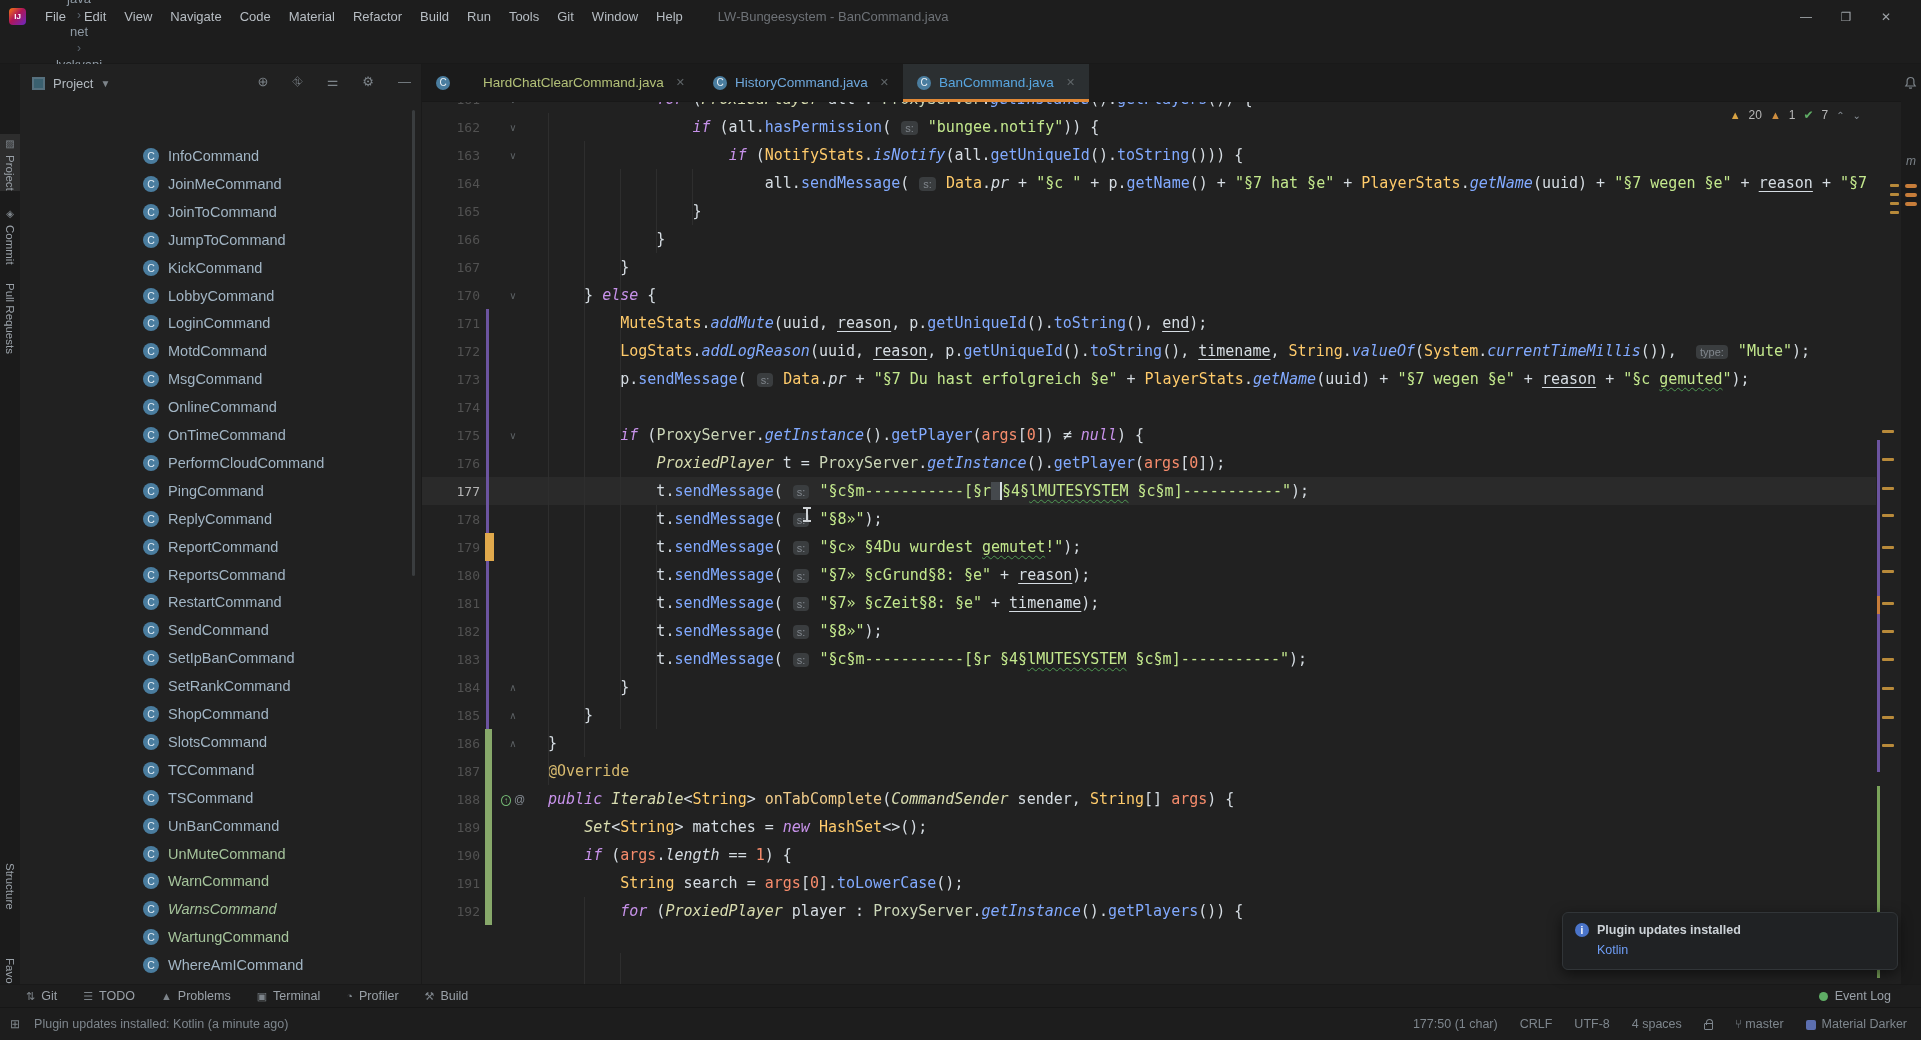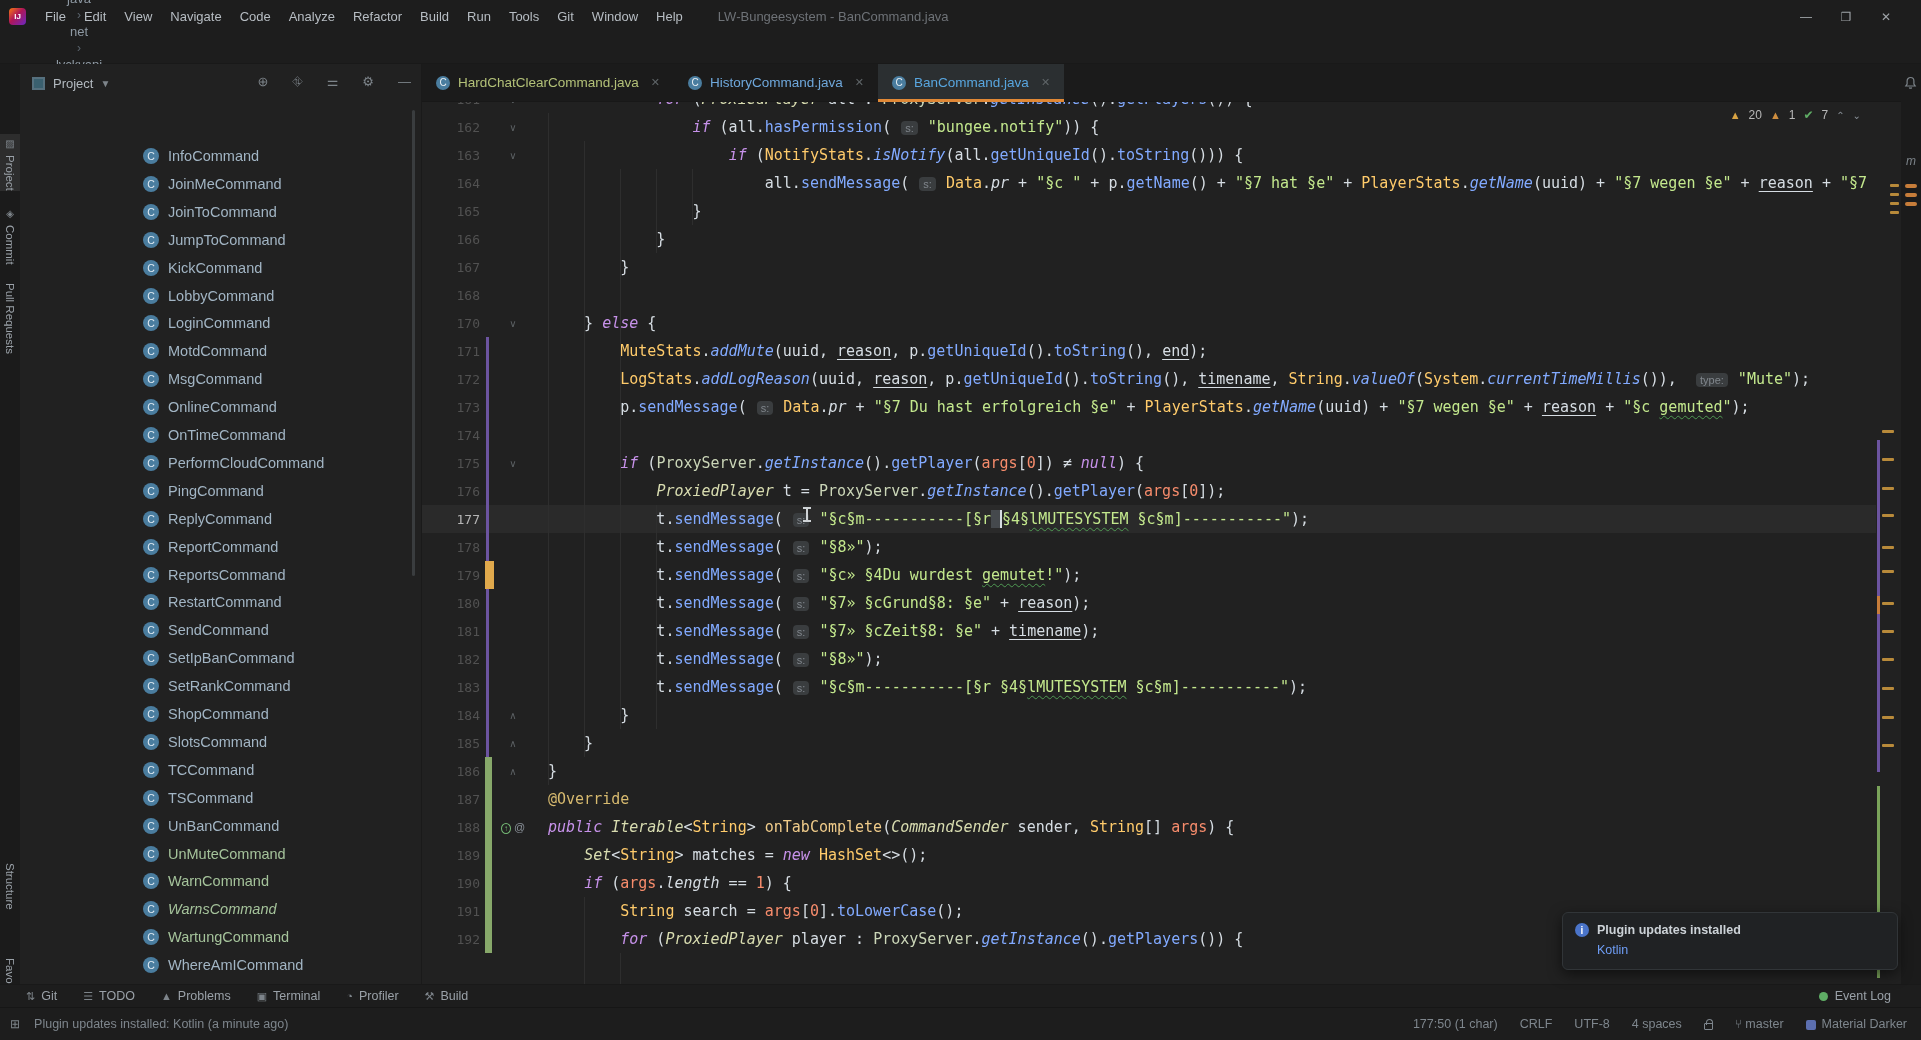--- a/index.html
+++ b/index.html
@@ -138,21 +138,21 @@
 <div id="app">
 
   <div class="titlebar">
     <div class="logo">IJ</div>
     <div class="menus">
         <span>File</span>
         <span>Edit</span>
         <span>View</span>
         <span>Navigate</span>
         <span>Code</span>
-        <span>Analyze</span>
+        <span>Material</span>
         <span>Refactor</span>
         <span>Build</span>
         <span>Run</span>
         <span>Tools</span>
         <span>Git</span>
         <span>Window</span>
         <span>Help</span>
       </div>
     <div class="win-title">LW-Bungeesystem - BanCommand.java</div>
     <div class="win-controls">
@@ -442,21 +442,21 @@
           <span style="color: rgb(162, 181, 196);">YtCommand</span>
         </div>
       </div>
     <div class="pscroll"></div>
   </div>
 
   <div class="editor">
     <div class="tabbar">
         <div class="tab">
           <span class="cicon C" style="width: 14px; height: 14px;">C</span>
-          <span style="color: rgb(179, 193, 120);">HardChatClearCommand.java</span>
+          <span style="color: rgb(179, 193, 120); margin-left: 25px;">HardChatClearCommand.java</span>
           <span class="x">✕</span>
         </div>
         <div class="tab">
           <span class="cicon C" style="width: 14px; height: 14px;">C</span>
           <span style="color: rgb(111, 168, 220);">HistoryCommand.java</span>
           <span class="x">✕</span>
         </div>
         <div class="tab active">
           <span class="cicon C" style="width: 14px; height: 14px;">C</span>
           <span style="color: rgb(88, 166, 224);">BanCommand.java</span>
@@ -475,21 +475,20 @@
     </div>
     <div class="viewport">
       <div class="scroll" id="codeScroll">
           <div class="row"><span class="ln">161</span><span class="gmark"></span><span class="gfold">∨</span><span class="codetext"><span class="t-v">            </span><span class="t-k">for</span><span class="t-v"> (</span><span class="t-ct">ProxiedPlayer</span><span class="t-v"> all : </span><span class="t-cp">ProxyServer</span><span class="t-v">.</span><span class="t-sm">getInstance</span><span class="t-v">().</span><span class="t-m">getPlayers</span><span class="t-v">()) {</span></span></div>
           <div class="row"><span class="ln">162</span><span class="gmark"></span><span class="gfold">∨</span><span class="codetext"><span class="t-v">                </span><span class="t-k">if</span><span class="t-v"> (all.</span><span class="t-m">hasPermission</span><span class="t-v">( </span><span class="t-h">s:</span><span class="t-v"> </span><span class="t-s">"bungee.notify"</span><span class="t-v">)) {</span></span></div>
           <div class="row"><span class="ln">163</span><span class="gmark"></span><span class="gfold">∨</span><span class="codetext"><span class="t-v">                    </span><span class="t-k">if</span><span class="t-v"> (</span><span class="t-c">NotifyStats</span><span class="t-v">.</span><span class="t-sm">isNotify</span><span class="t-v">(all.</span><span class="t-m">getUniqueId</span><span class="t-v">().</span><span class="t-m">toString</span><span class="t-v">())) {</span></span></div>
           <div class="row"><span class="ln">164</span><span class="gmark"></span><span class="gfold"></span><span class="codetext"><span class="t-v">                        all.</span><span class="t-m">sendMessage</span><span class="t-v">( </span><span class="t-h">s:</span><span class="t-v"> </span><span class="t-c">Data</span><span class="t-v">.</span><span class="t-fi">pr</span><span class="t-v"> + </span><span class="t-s">"§c "</span><span class="t-v"> + p.</span><span class="t-m">getName</span><span class="t-v">() + </span><span class="t-s">"§7 hat §e"</span><span class="t-v"> + </span><span class="t-c">PlayerStats</span><span class="t-v">.</span><span class="t-sm">getName</span><span class="t-v">(uuid) + </span><span class="t-s">"§7 wegen §e"</span><span class="t-v"> + </span><span class="t-u">reason</span><span class="t-v"> + </span><span class="t-s">"§7 gebannt!"</span></span></div>
           <div class="row"><span class="ln">165</span><span class="gmark"></span><span class="gfold"></span><span class="codetext"><span class="t-v">                }</span></span></div>
           <div class="row"><span class="ln">166</span><span class="gmark"></span><span class="gfold"></span><span class="codetext"><span class="t-v">            }</span></span></div>
           <div class="row"><span class="ln">167</span><span class="gmark"></span><span class="gfold"></span><span class="codetext"><span class="t-v">        }</span></span></div>
-          <div class="row"><span class="ln">168</span><span class="gmark"></span><span class="gfold"></span><span class="codetext"></span></div>
           <div class="row"><span class="ln">170</span><span class="gmark"></span><span class="gfold">∨</span><span class="codetext"><span class="t-v">    } </span><span class="t-k">else</span><span class="t-v"> {</span></span></div>
           <div class="row"><span class="ln">171</span><span class="gmark"><span class="bar purple"></span></span><span class="gfold"></span><span class="codetext"><span class="t-v">        </span><span class="t-c">MuteStats</span><span class="t-v">.</span><span class="t-sm">addMute</span><span class="t-v">(uuid, </span><span class="t-u">reason</span><span class="t-v">, p.</span><span class="t-m">getUniqueId</span><span class="t-v">().</span><span class="t-m">toString</span><span class="t-v">(), </span><span class="t-u">end</span><span class="t-v">);</span></span></div>
           <div class="row"><span class="ln">172</span><span class="gmark"><span class="bar purple"></span></span><span class="gfold"></span><span class="codetext"><span class="t-v">        </span><span class="t-c">LogStats</span><span class="t-v">.</span><span class="t-sm">addLogReason</span><span class="t-v">(uuid, </span><span class="t-u">reason</span><span class="t-v">, p.</span><span class="t-m">getUniqueId</span><span class="t-v">().</span><span class="t-m">toString</span><span class="t-v">(), </span><span class="t-u">timename</span><span class="t-v">, </span><span class="t-c">String</span><span class="t-v">.</span><span class="t-sm">valueOf</span><span class="t-v">(</span><span class="t-c">System</span><span class="t-v">.</span><span class="t-sm">currentTimeMillis</span><span class="t-v">()),  </span><span class="t-h">type:</span><span class="t-v"> </span><span class="t-s">"Mute"</span><span class="t-v">);</span></span></div>
           <div class="row"><span class="ln">173</span><span class="gmark"><span class="bar purple"></span></span><span class="gfold"></span><span class="codetext"><span class="t-v">        p.</span><span class="t-m">sendMessage</span><span class="t-v">( </span><span class="t-h">s:</span><span class="t-v"> </span><span class="t-c">Data</span><span class="t-v">.</span><span class="t-fi">pr</span><span class="t-v"> + </span><span class="t-s">"§7 Du hast erfolgreich §e"</span><span class="t-v"> + </span><span class="t-c">PlayerStats</span><span class="t-v">.</span><span class="t-sm">getName</span><span class="t-v">(uuid) + </span><span class="t-s">"§7 wegen §e"</span><span class="t-v"> + </span><span class="t-u">reason</span><span class="t-v"> + </span><span class="t-s">"§c </span><span class="t-sw">gemuted</span><span class="t-s">"</span><span class="t-v">);</span></span></div>
           <div class="row"><span class="ln">174</span><span class="gmark"><span class="bar purple"></span></span><span class="gfold"></span><span class="codetext"></span></div>
           <div class="row"><span class="ln">175</span><span class="gmark"><span class="bar purple"></span></span><span class="gfold">∨</span><span class="codetext"><span class="t-v">        </span><span class="t-k">if</span><span class="t-v"> (</span><span class="t-cp">ProxyServer</span><span class="t-v">.</span><span class="t-sm">getInstance</span><span class="t-v">().</span><span class="t-m">getPlayer</span><span class="t-v">(</span><span class="t-p">args</span><span class="t-v">[</span><span class="t-n">0</span><span class="t-v">]) ≠ </span><span class="t-k">null</span><span class="t-v">) {</span></span></div>
           <div class="row"><span class="ln">176</span><span class="gmark"><span class="bar purple"></span></span><span class="gfold"></span><span class="codetext"><span class="t-v">            </span><span class="t-ct">ProxiedPlayer</span><span class="t-v"> t = </span><span class="t-cp">ProxyServer</span><span class="t-v">.</span><span class="t-sm">getInstance</span><span class="t-v">().</span><span class="t-m">getPlayer</span><span class="t-v">(</span><span class="t-p">args</span><span class="t-v">[</span><span class="t-n">0</span><span class="t-v">]);</span></span></div>
           <div class="row caretline"><span class="ln">177</span><span class="gmark"><span class="bar purple"></span></span><span class="gfold"></span><span class="codetext"><span class="t-v">            t.</span><span class="t-m">sendMessage</span><span class="t-v">( </span><span class="t-h">s:</span><span class="t-v"> </span><span class="t-s">"§c§m-----------[§r</span><span class="t-sel"> </span><span class="t-caret"></span><span class="t-s">§4§</span><span class="t-sw">lMUTESYSTEM</span><span class="t-s"> §c§m]-----------"</span><span class="t-v">);</span></span></div>
           <div class="row"><span class="ln">178</span><span class="gmark"><span class="bar purple"></span></span><span class="gfold"></span><span class="codetext"><span class="t-v">            t.</span><span class="t-m">sendMessage</span><span class="t-v">( </span><span class="t-h">s:</span><span class="t-v"> </span><span class="t-s">"§8»"</span><span class="t-v">);</span></span></div>
           <div class="row"><span class="ln">179</span><span class="gmark"><span class="bar orange"></span></span><span class="gfold"></span><span class="codetext"><span class="t-v">            t.</span><span class="t-m">sendMessage</span><span class="t-v">( </span><span class="t-h">s:</span><span class="t-v"> </span><span class="t-s">"§c» §4Du wurdest </span><span class="t-sw">gemutet</span><span class="t-s">!"</span><span class="t-v">);</span></span></div>

